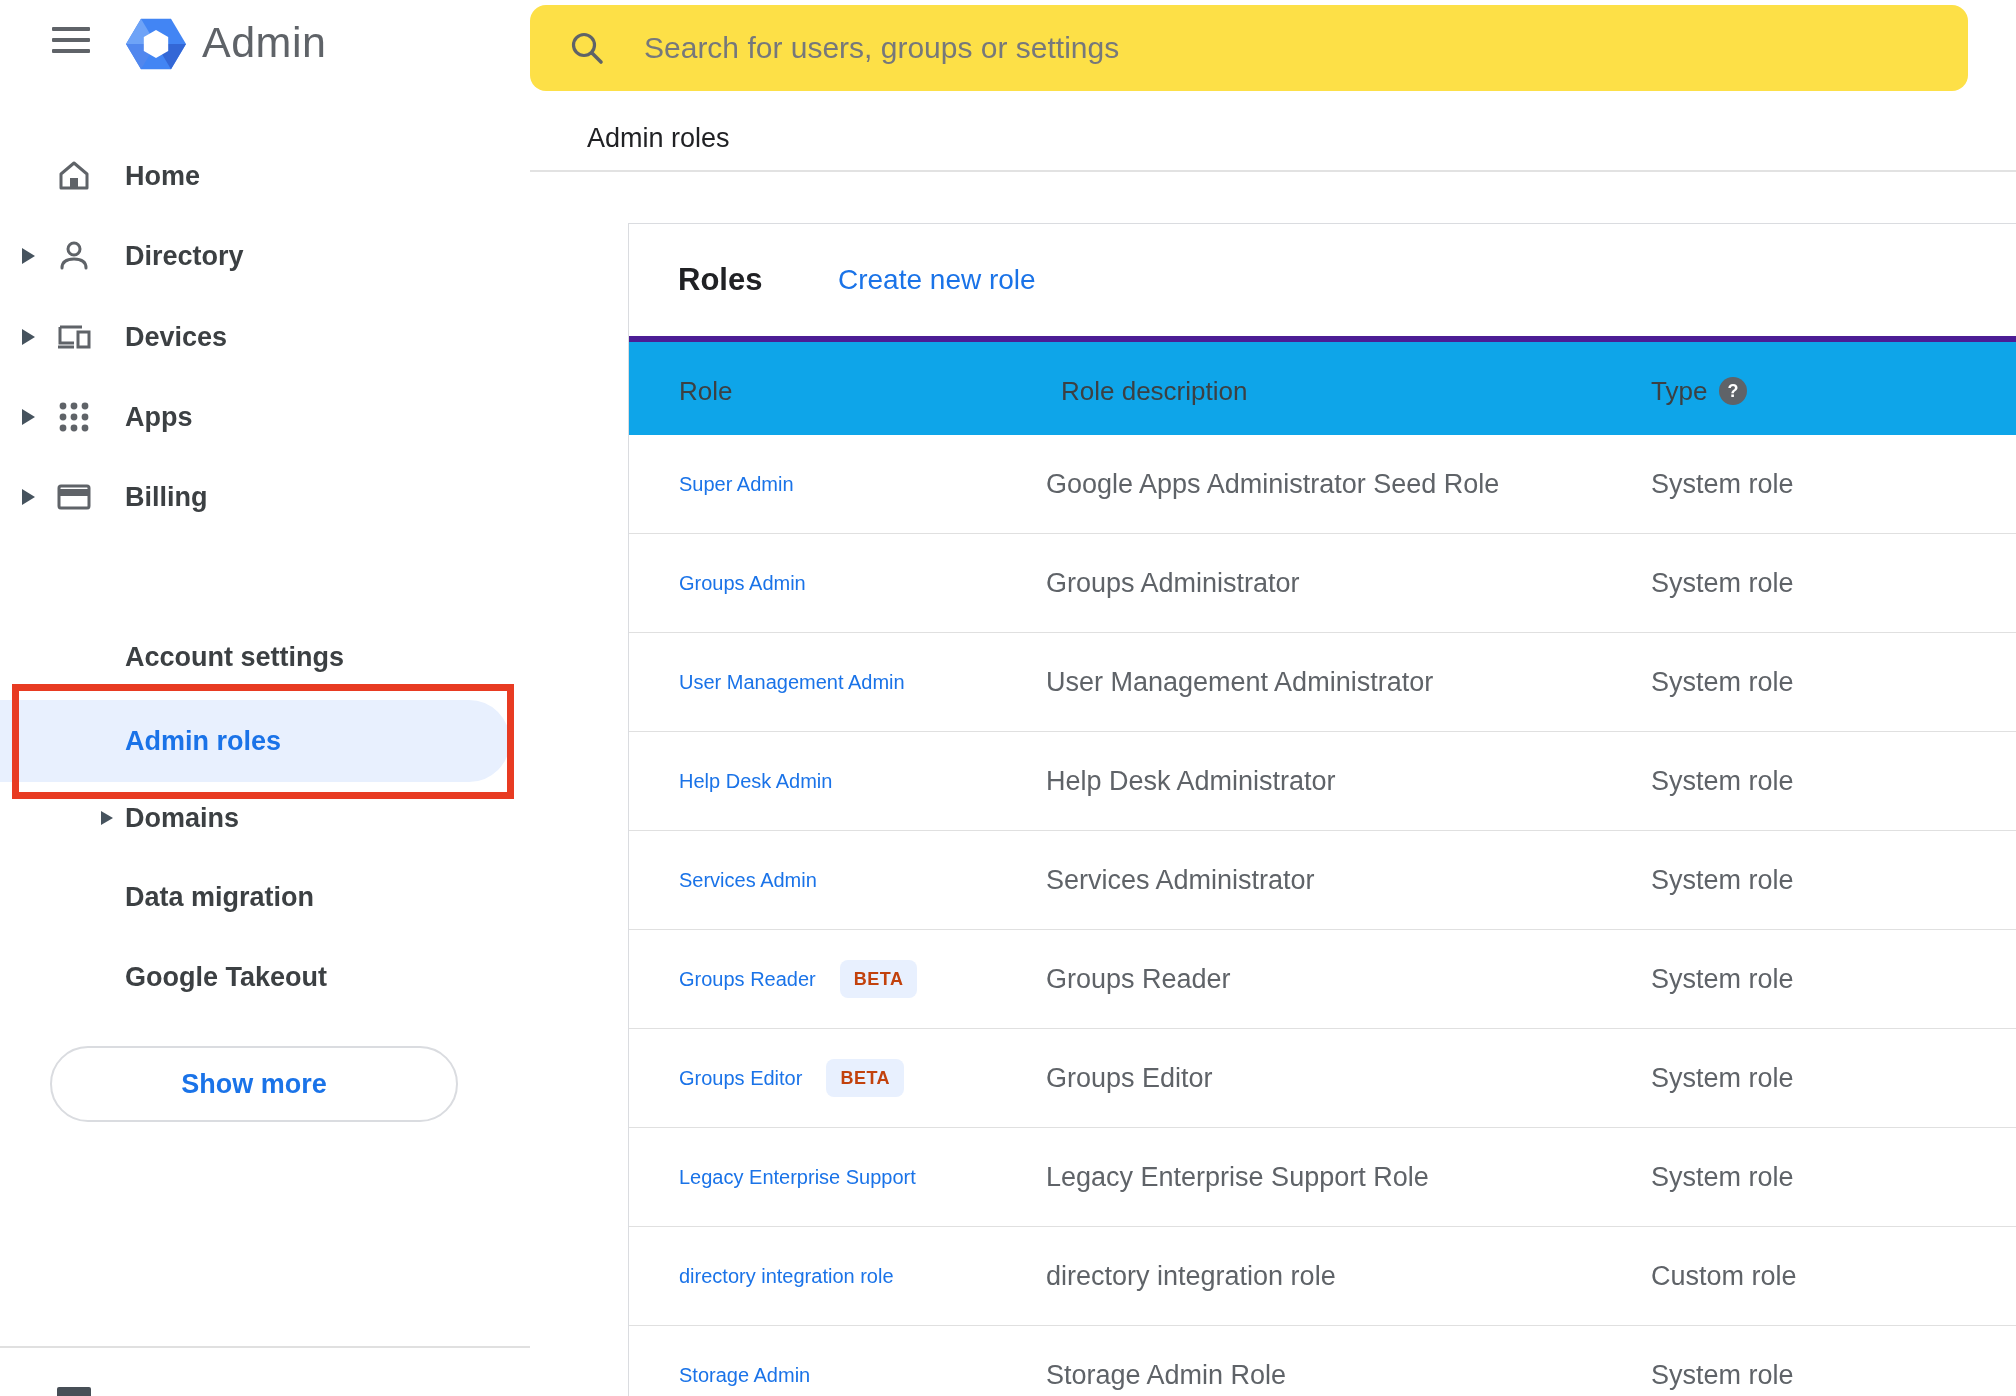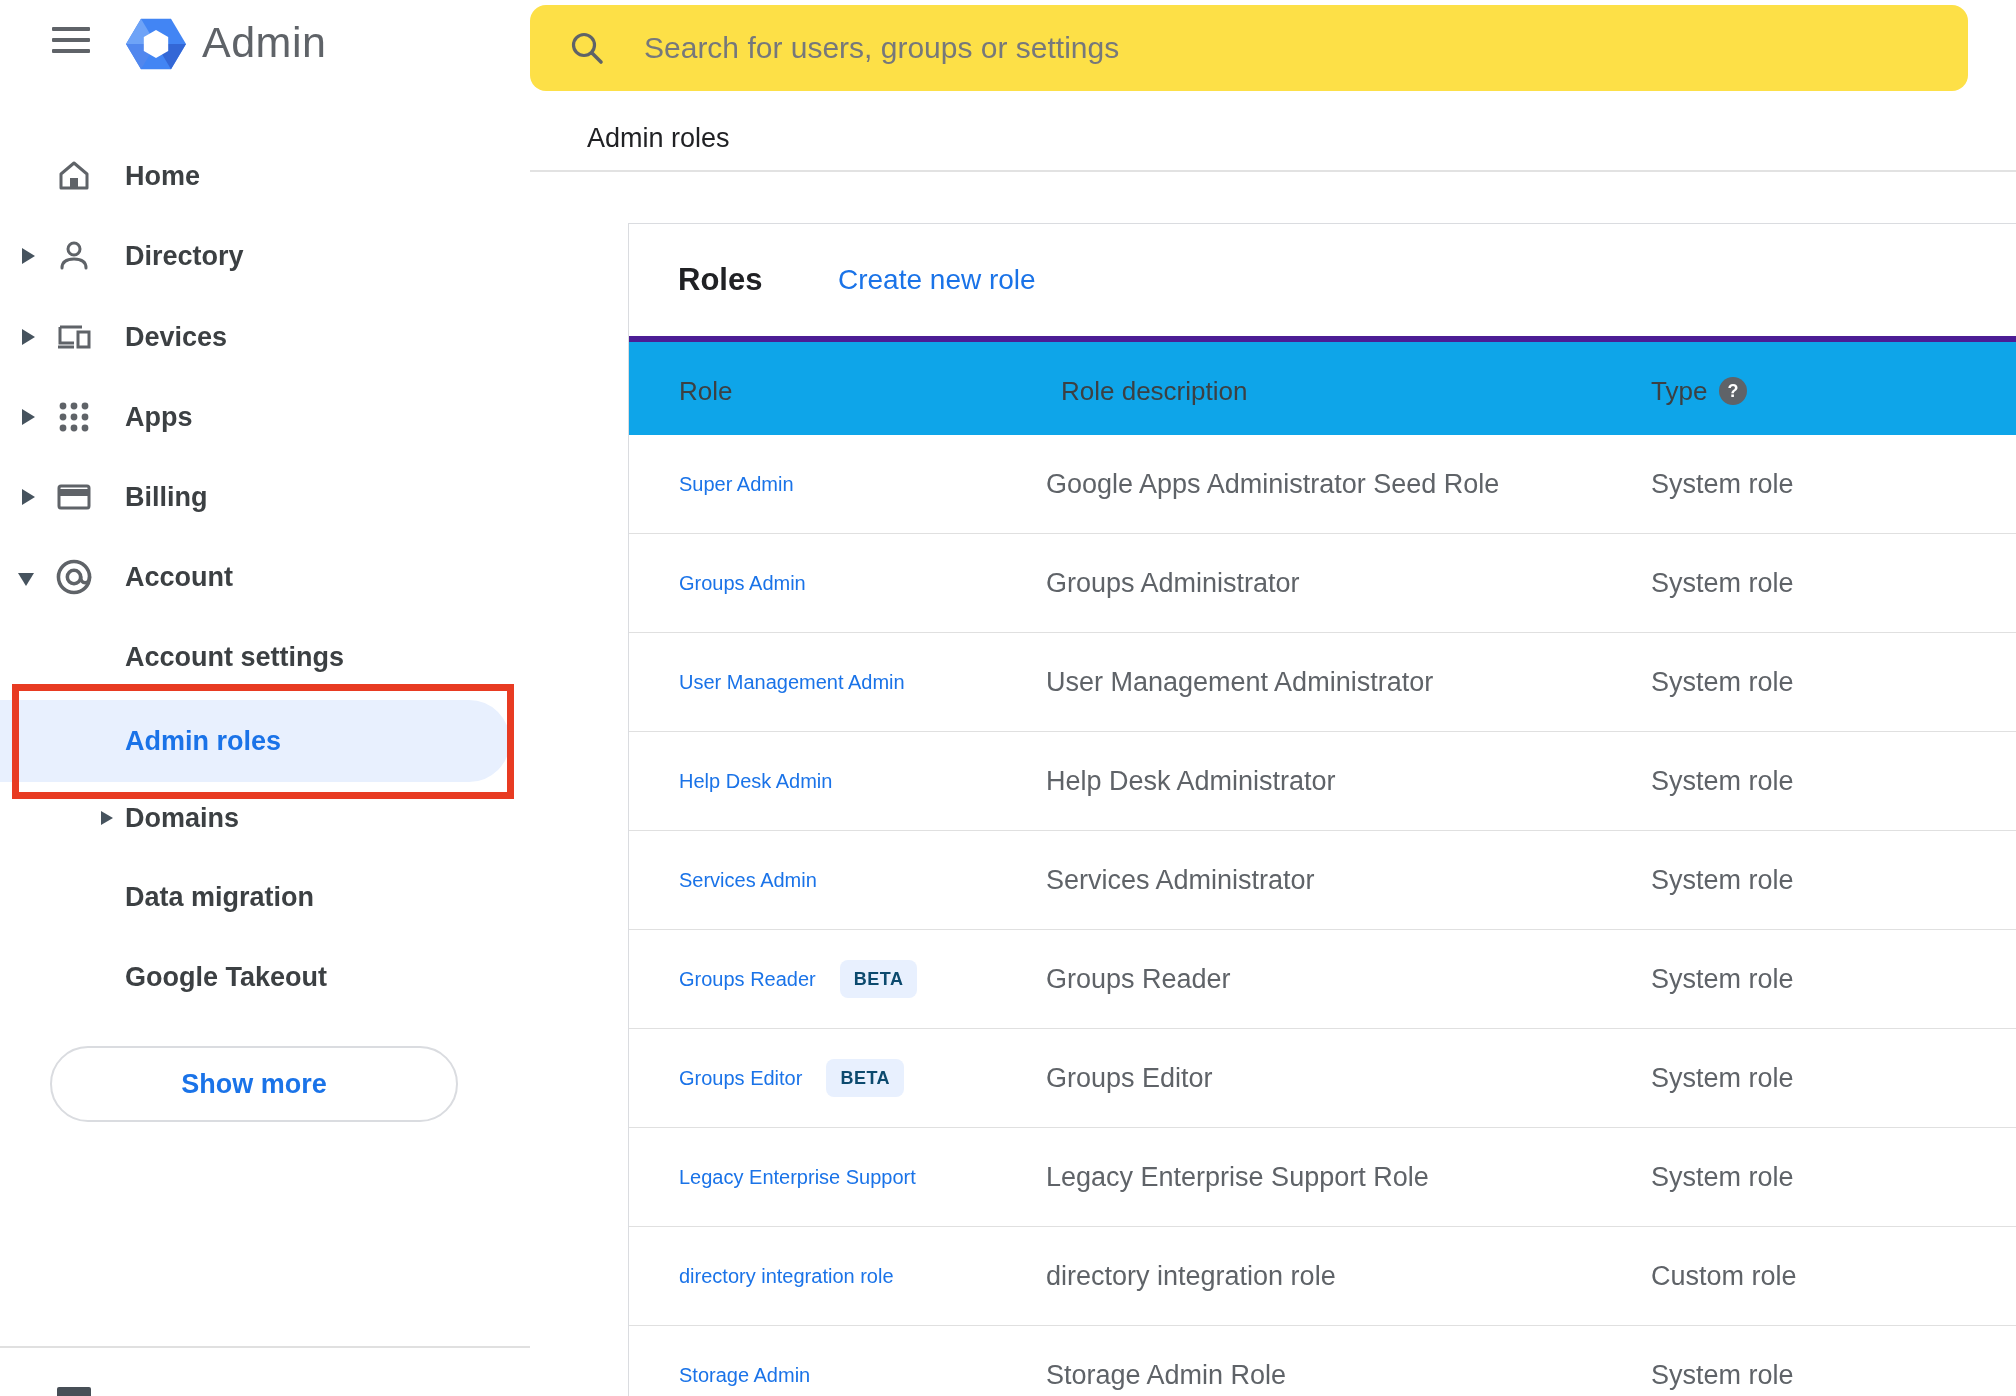--- a/index.html
+++ b/index.html
@@ -73,21 +73,21 @@
     background:#5f6368;color:#fff;font-size:18px;font-weight:bold;text-align:center;line-height:28px;cursor:pointer;}
 
   .rows{position:absolute;left:0;top:211px;width:100%;}
   .table-row{position:relative;width:100%;height:98px;border-bottom:1px solid #e0e0e0;box-sizing:content-box;background:#fff;}
   .cell{position:absolute;top:0;height:98px;display:flex;align-items:center;}
   .cell.role{left:50px;}
   .cell.desc{left:417px;}
   .cell.type{left:1022px;}
   .role-link{font-size:20px;color:#1a73e8;cursor:pointer;}
   .beta-badge{display:inline-block;margin-left:24px;padding:0 14px;height:38px;line-height:38px;
-    background:#e8f0fe;color:#0c4a6e;font-size:18px;font-weight:bold;letter-spacing:0.5px;border-radius:8px;}
+    background:#e8f0fe;color:#c2410c;font-size:18px;font-weight:bold;letter-spacing:0.5px;border-radius:8px;}
   .desc-text,.type-text{font-size:27px;color:#5f6368;}
 </style>
 </head>
 <body>
 
 <div class="sidebar">
 
   <div class="hamburger">
     <span></span>
       <span></span>
@@ -152,29 +152,20 @@
 
   <div class="nav-item" style="top:457px">
     <span class="arrow-collapsed"></span>
     <svg class="nav-icon" viewBox="0 0 36 36">
       <rect x="3" y="7" width="30" height="22" rx="2" fill="none" stroke="#5f6368" stroke-width="3"></rect>
       <rect x="3" y="10" width="30" height="7" fill="#5f6368"></rect>
     </svg>
     <span class="label">Billing</span>
   </div>
 
-  <div class="nav-item" style="top:537px">
-    <span class="arrow-expanded"></span>
-    <svg class="nav-icon" viewBox="0 0 36 36" style="width:40px;height:40px;top:20px;left:54px;">
-      <circle cx="18" cy="18" r="14" fill="none" stroke="#5f6368" stroke-width="3.2"></circle>
-      <circle cx="18" cy="18" r="6" fill="none" stroke="#5f6368" stroke-width="3.2"></circle>
-      <path d="M24 18 C24 25 32 25 32 18" fill="none" stroke="#5f6368" stroke-width="3.2" stroke-linecap="round"></path>
-    </svg>
-    <span class="label">Account</span>
-  </div>
 
   <div class="nav-item" style="top:617px">
     <span class="label">Account settings</span>
   </div>
 
   <div class="active-pill">
     <span class="label">Admin roles</span>
   </div>
 
   <div class="nav-item" style="top:778px">

